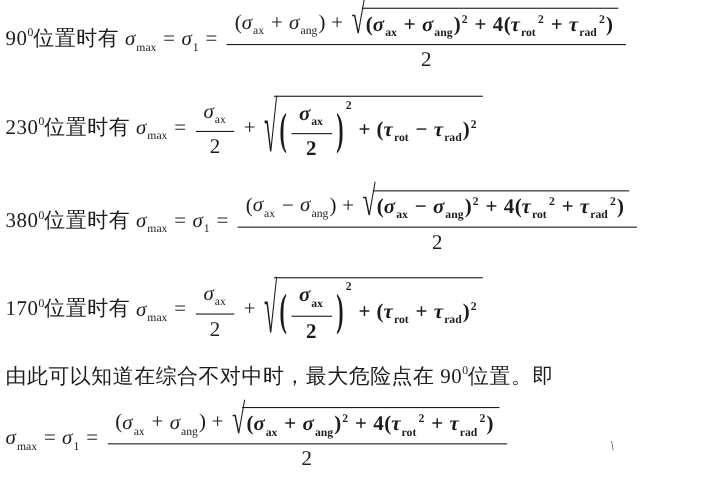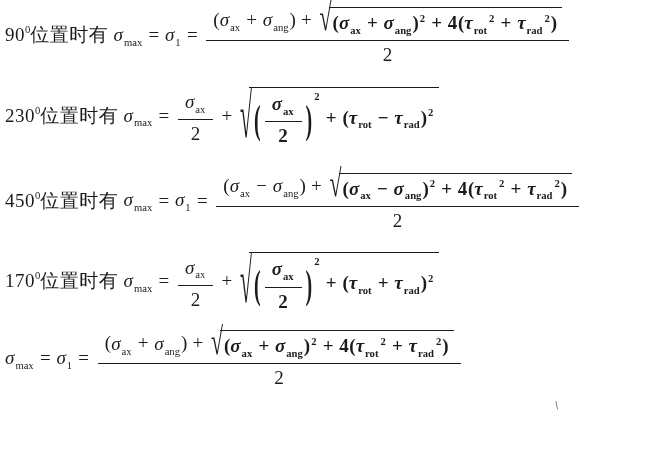--- a/index.html
+++ b/index.html
@@ -60,21 +60,21 @@
         <span class="rad-body"><span class="mparen tall">
             <span class="pch">(</span>
             <span class="pcontent"><span class="mfrac">
                 <span class="mnum"><span class="mvar"><span class="vbase">σ</span><sub class="msub">ax</sub></span></span>
                 <span class="mden"><span class="mtext">2</span></span>
               </span></span>
             <span class="pch">)</span>
             <sup class="msup">2</sup>
           </span><span class="mtext"> + </span><span class="mparen"><span class="pch">(</span><span class="pcontent"><span class="mvar"><span class="vbase">τ</span><sub class="msub">rot</sub></span><span class="mtext"> − </span><span class="mvar"><span class="vbase">τ</span><sub class="msub">rad</sub></span></span><span class="pch">)</span><sup class="msup">2</sup></span></span>
       </span></div>
-  <div class="math-line"><span class="mtext">450</span><sup class="math-sup">0</sup><span class="mtext">位置时有 </span><span class="mvar"><span class="vbase">σ</span><sub class="msub">max</sub></span><span class="mtext"> = </span><span class="mvar"><span class="vbase">σ</span><sub class="msub">1</sub></span><span class="mtext"> = </span><span class="mfrac">
+  <div class="math-line"><span class="mtext">380</span><sup class="math-sup">0</sup><span class="mtext">位置时有 </span><span class="mvar"><span class="vbase">σ</span><sub class="msub">max</sub></span><span class="mtext"> = </span><span class="mvar"><span class="vbase">σ</span><sub class="msub">1</sub></span><span class="mtext"> = </span><span class="mfrac">
         <span class="mnum"><span class="mparen"><span class="pch">(</span><span class="pcontent"><span class="mvar"><span class="vbase">σ</span><sub class="msub">ax</sub></span><span class="mtext"> − </span><span class="mvar"><span class="vbase">σ</span><sub class="msub">ang</sub></span></span><span class="pch">)</span></span><span class="mtext"> + </span><span class="msqrt">
             <span class="rad-sign">√</span>
             <span class="rad-body"><span class="mparen"><span class="pch">(</span><span class="pcontent"><span class="mvar"><span class="vbase">σ</span><sub class="msub">ax</sub></span><span class="mtext"> − </span><span class="mvar"><span class="vbase">σ</span><sub class="msub">ang</sub></span></span><span class="pch">)</span><sup class="msup">2</sup></span><span class="mtext"> + 4</span><span class="mparen"><span class="pch">(</span><span class="pcontent"><span class="mvar"><span class="vbase">τ</span><sub class="msub">rot</sub><sup class="msup">2</sup></span><span class="mtext"> + </span><span class="mvar"><span class="vbase">τ</span><sub class="msub">rad</sub><sup class="msup">2</sup></span></span><span class="pch">)</span></span></span>
           </span></span>
         <span class="mden"><span class="mtext">2</span></span>
       </span></div>
   <div class="math-line"><span class="mtext">170</span><sup class="math-sup">0</sup><span class="mtext">位置时有 </span><span class="mvar"><span class="vbase">σ</span><sub class="msub">max</sub></span><span class="mtext"> = </span><span class="mfrac">
         <span class="mnum"><span class="mvar"><span class="vbase">σ</span><sub class="msub">ax</sub></span></span>
         <span class="mden"><span class="mtext">2</span></span>
       </span><span class="mtext"> + </span><span class="msqrt tall">
@@ -82,20 +82,21 @@
         <span class="rad-body"><span class="mparen tall">
             <span class="pch">(</span>
             <span class="pcontent"><span class="mfrac">
                 <span class="mnum"><span class="mvar"><span class="vbase">σ</span><sub class="msub">ax</sub></span></span>
                 <span class="mden"><span class="mtext">2</span></span>
               </span></span>
             <span class="pch">)</span>
             <sup class="msup">2</sup>
           </span><span class="mtext"> + </span><span class="mparen"><span class="pch">(</span><span class="pcontent"><span class="mvar"><span class="vbase">τ</span><sub class="msub">rot</sub></span><span class="mtext"> + </span><span class="mvar"><span class="vbase">τ</span><sub class="msub">rad</sub></span></span><span class="pch">)</span><sup class="msup">2</sup></span></span>
       </span></div>
+  <div class="text-line"><span class="mtext">由此可以知道在综合不对中时，最大危险点在 90</span><sup class="math-sup">0</sup><span class="mtext">位置。即</span></div>
   <div class="math-line final"><span class="mvar"><span class="vbase">σ</span><sub class="msub">max</sub></span><span class="mtext"> = </span><span class="mvar"><span class="vbase">σ</span><sub class="msub">1</sub></span><span class="mtext"> = </span><span class="mfrac">
         <span class="mnum"><span class="mparen"><span class="pch">(</span><span class="pcontent"><span class="mvar"><span class="vbase">σ</span><sub class="msub">ax</sub></span><span class="mtext"> + </span><span class="mvar"><span class="vbase">σ</span><sub class="msub">ang</sub></span></span><span class="pch">)</span></span><span class="mtext"> + </span><span class="msqrt">
             <span class="rad-sign">√</span>
             <span class="rad-body"><span class="mparen"><span class="pch">(</span><span class="pcontent"><span class="mvar"><span class="vbase">σ</span><sub class="msub">ax</sub></span><span class="mtext"> + </span><span class="mvar"><span class="vbase">σ</span><sub class="msub">ang</sub></span></span><span class="pch">)</span><sup class="msup">2</sup></span><span class="mtext"> + 4</span><span class="mparen"><span class="pch">(</span><span class="pcontent"><span class="mvar"><span class="vbase">τ</span><sub class="msub">rot</sub><sup class="msup">2</sup></span><span class="mtext"> + </span><span class="mvar"><span class="vbase">τ</span><sub class="msub">rad</sub><sup class="msup">2</sup></span></span><span class="pch">)</span></span></span>
           </span></span>
         <span class="mden"><span class="mtext">2</span></span>
       </span></div>
   <span class="stray">\</span>
 </div>
 

